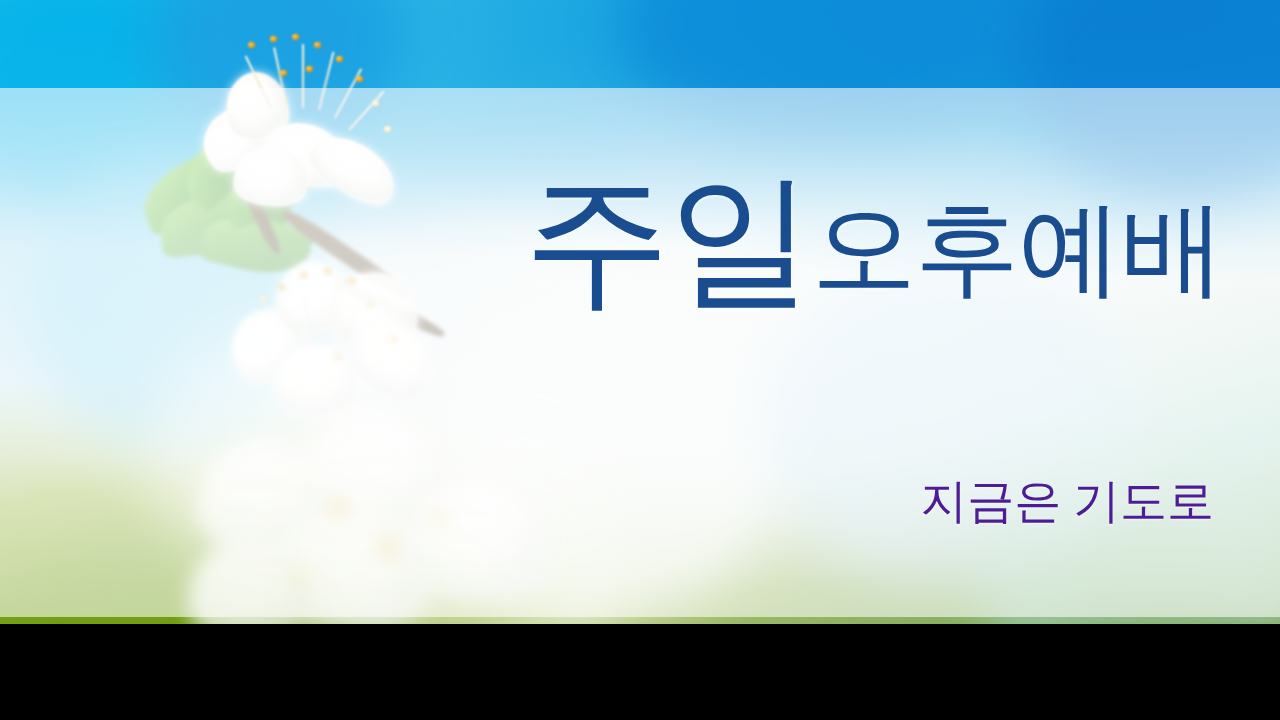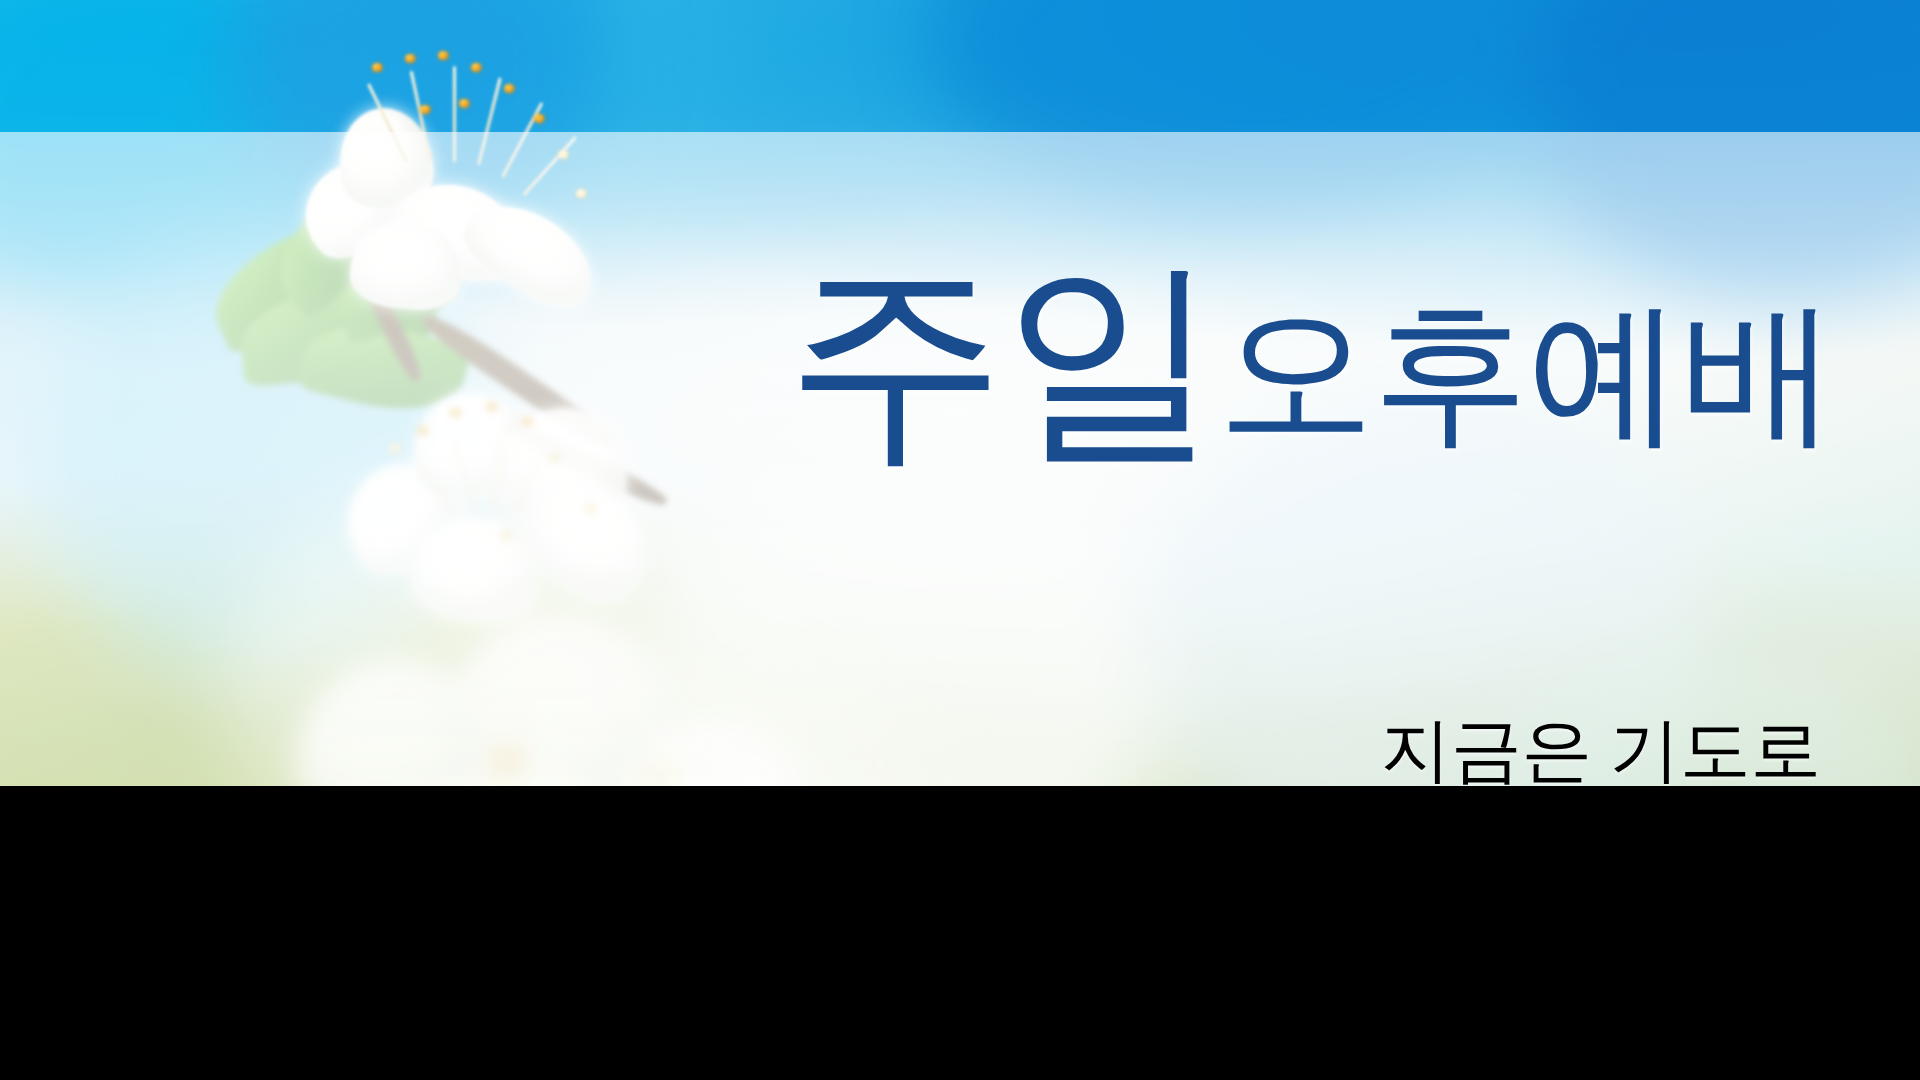--- a/index.html
+++ b/index.html
@@ -8,21 +8,21 @@
     padding: 0;
     background: #000;
   }
   body {
     font-family: "Liberation Serif", "DejaVu Serif", serif;
   }
 
   #slide {
     position: relative;
     width: 1280px;
-    height: 524px;
+    height: 624px;
     overflow: hidden;
     background: #7fc4e8;
   }
 
   
   .bg-layer {
     position: absolute;
     inset: 0;
     pointer-events: none;
   }
@@ -127,21 +127,21 @@
     font-weight: 400;
     position: relative;
     top: -6px;
   }
 
   .subtitle {
     position: absolute;
     left: 0; right: 66px;
     top: 478px;
     text-align: right;
-    color: #000000;
+    color: #4c1d95;
     line-height: 1.02;
     font-size: 47px;
     text-shadow: 0 1px 2px rgba(255,255,255,.6);
   }
   .subtitle .ln { display: block; white-space: nowrap; }
   .subtitle .hv { font-weight: 700; }
   .subtitle .lt { font-weight: 400; }
 
   .verse {
     position: absolute;

